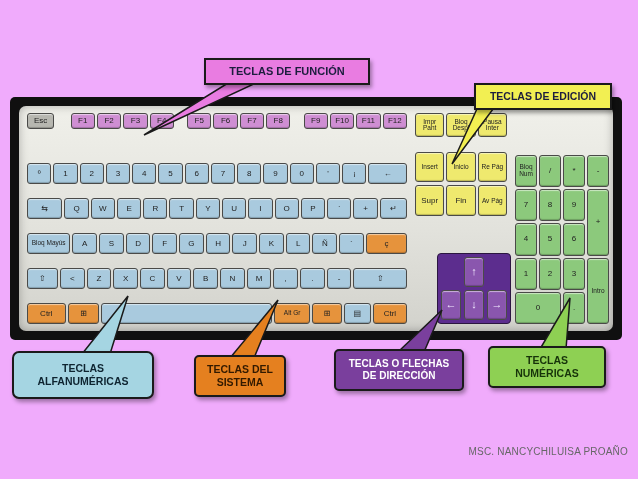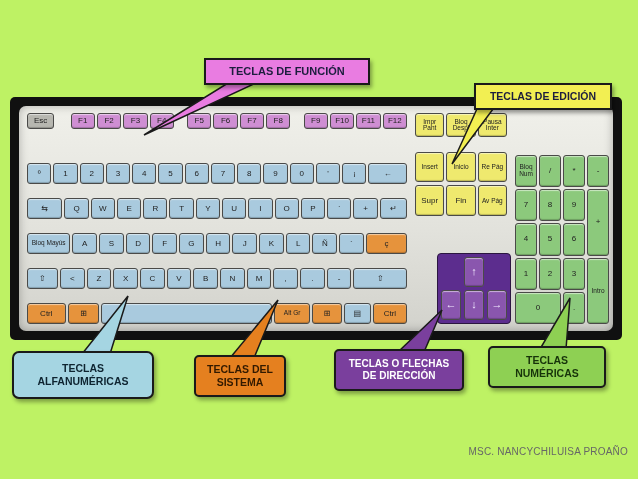--- a/index.html
+++ b/index.html
@@ -1,17 +1,17 @@
 <!DOCTYPE html>
 <html style="--kc-fn: #cf8ed3; --kc-al: #a9cade; --kc-sys: #e6933c; --kc-ed: #efe96e; --kc-num: #8cc97c; --kc-esc: #b7b7b0; --kc-arr: #8a56ae; --kc-arrbg: #5c2d8e; --co-funcion: #e97ce1; --co-edicion: #f2ef52; --co-alfanumericas: #a5d5e2; --co-sistema: #e5801f; --co-direccion: #7a3f9d; --co-numericas: #8ed053;"><head>
 <meta charset="utf-8">
 <style>
   html,body{margin:0;padding:0;background:#fff;}
   .canvas{
-    position:relative;width:638px;height:479px;background:#bef264;
+    position:relative;width:638px;height:479px;background:#f0abfc;
     font-family:"Liberation Sans",sans-serif;overflow:hidden;
   }
 
   
   .kb-frame{
     position:absolute;left:10px;top:97px;width:612px;height:243px;
     background:#101010;border-radius:5px;padding:9px;box-sizing:border-box;z-index:1;
   }
   .kb-body{
     width:100%;height:100%;border-radius:7px;position:relative;

